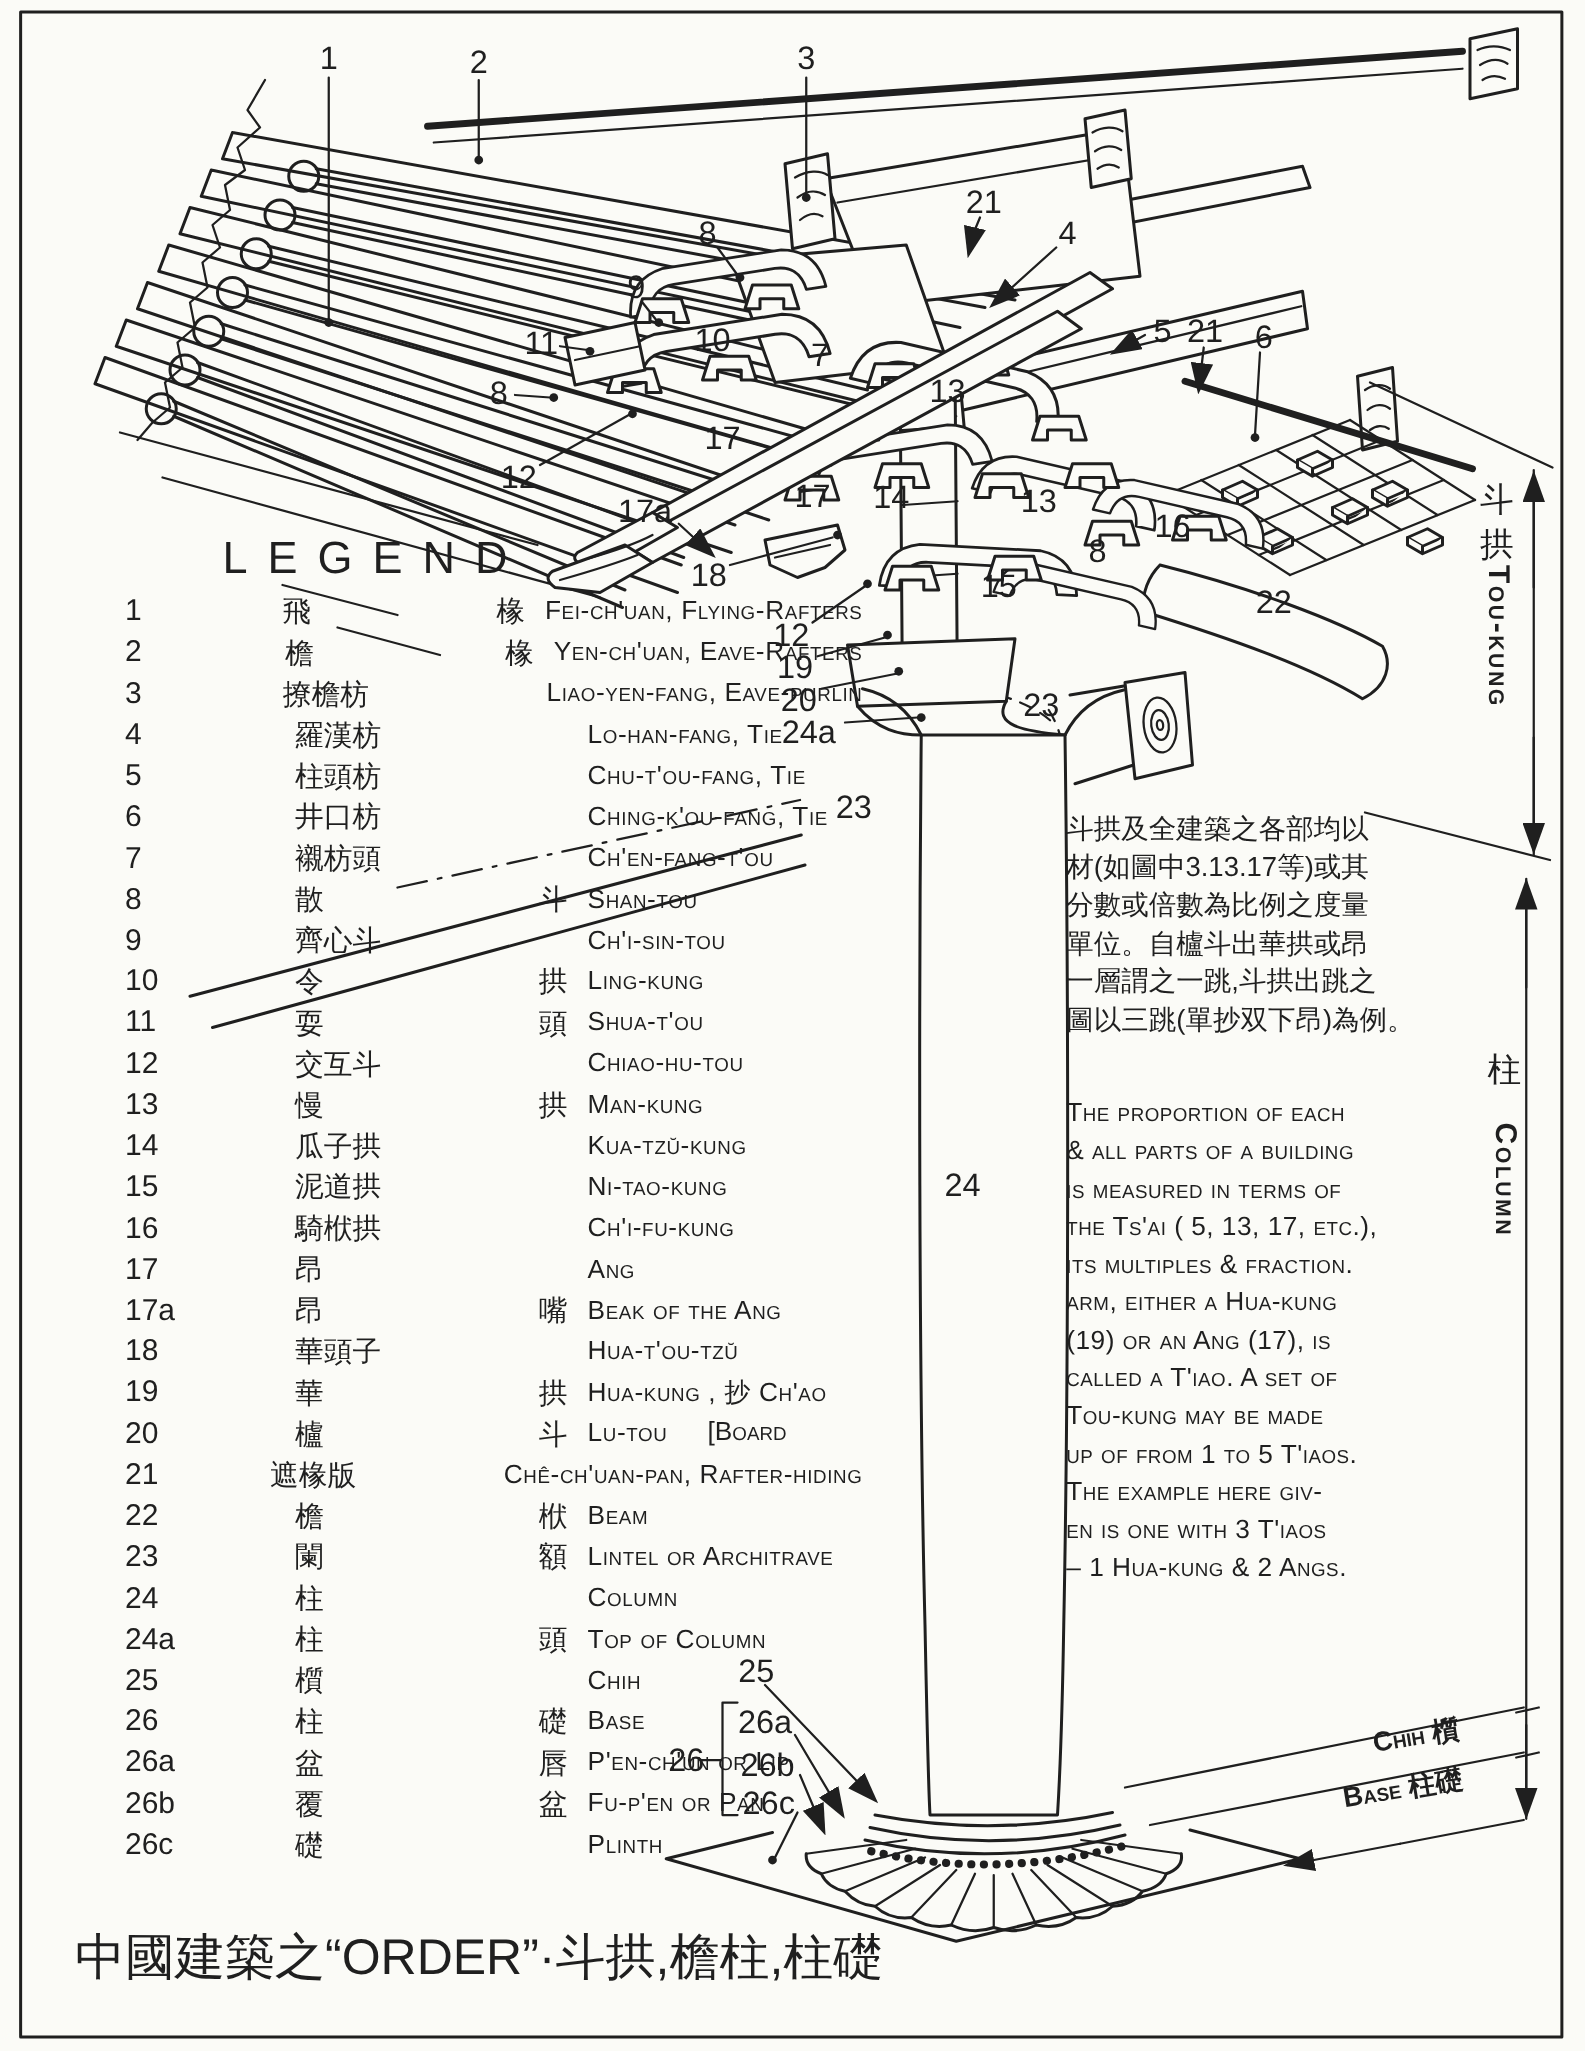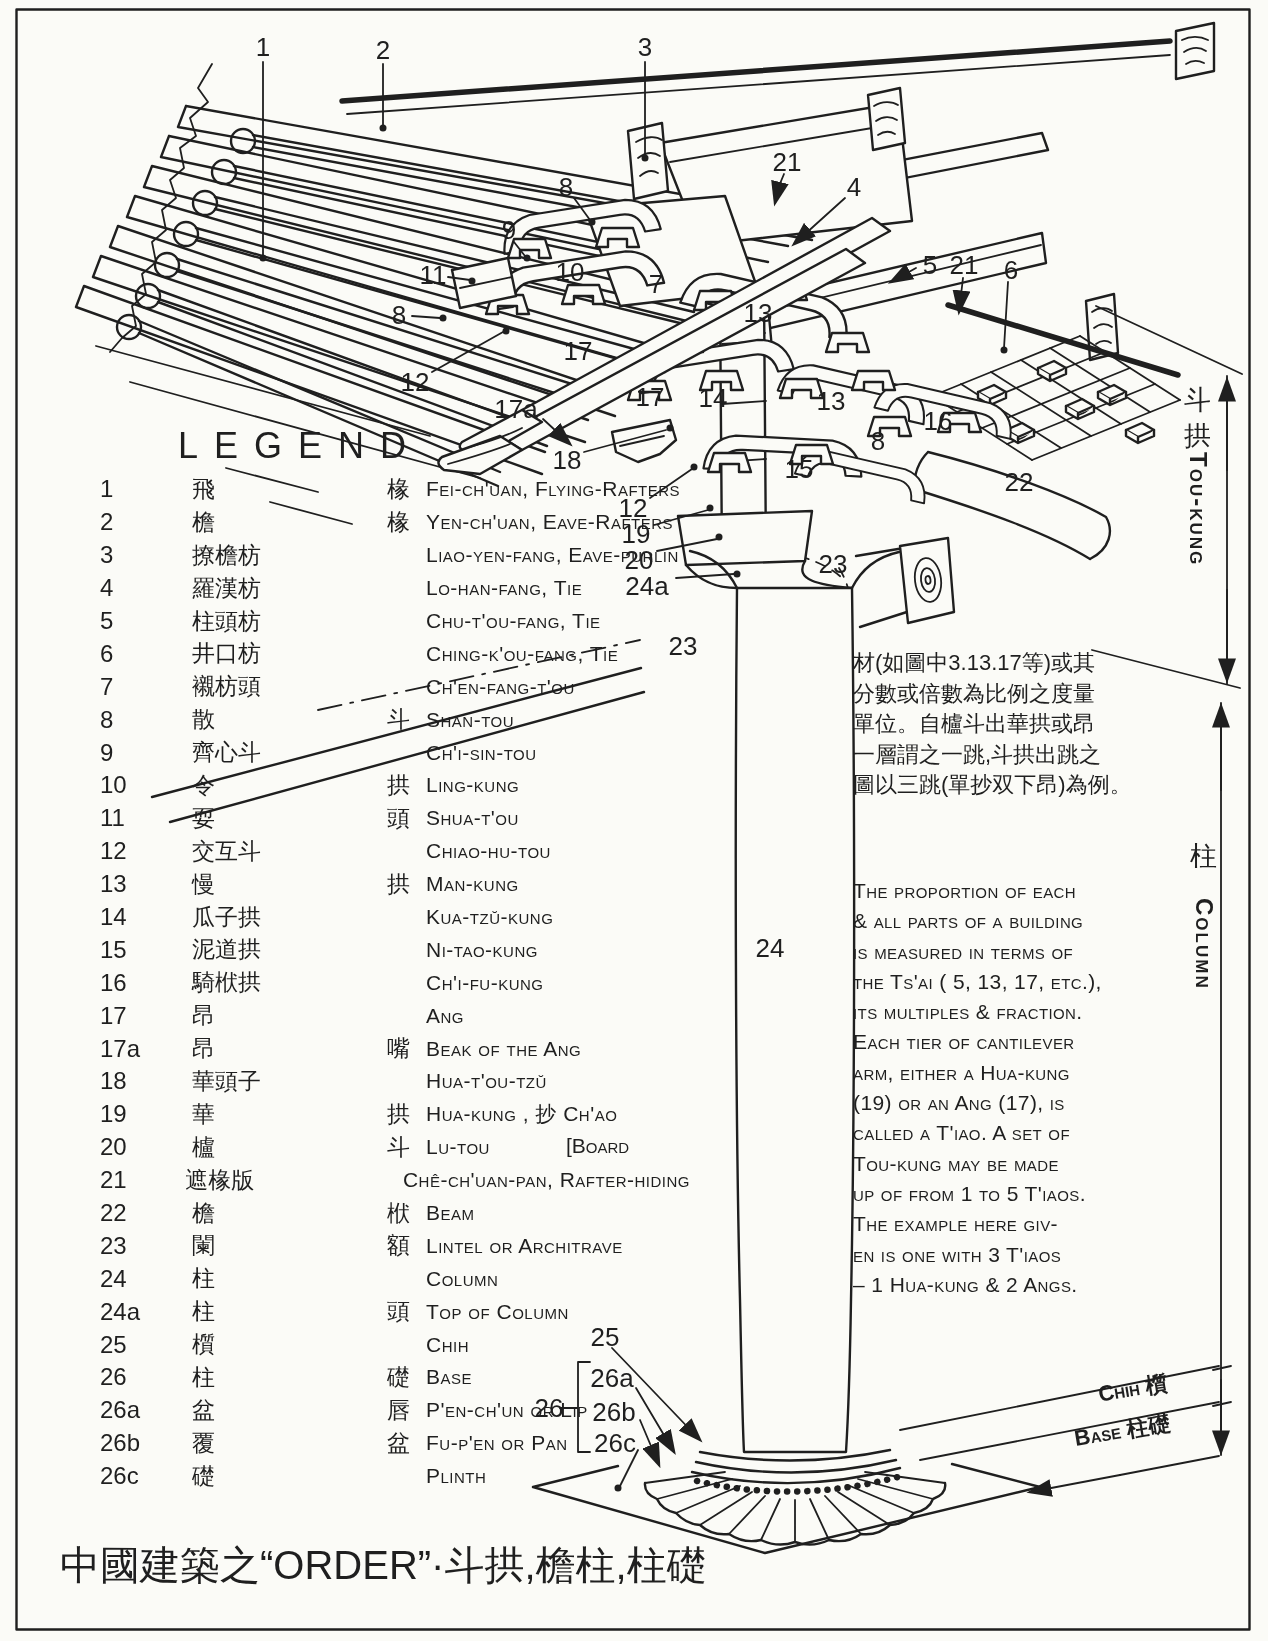--- a/index.html
+++ b/index.html
@@ -15,21 +15,21 @@
   .dash{stroke-dasharray:10 8;}
   .dashdot{stroke-dasharray:24 9 3 9;}
   .dot{fill:#1f1f1f;stroke:none;}
 
   
   .legend{position:absolute;left:100px;top:425px;width:590px;}
   .legend-title{font-size:36px;letter-spacing:16px;font-weight:500;padding-left:78px;}
   .legend-rows{position:absolute;left:0;top:48px;width:590px;}
   .lrow{height:32.9px;display:flex;align-items:center;}
   .lno{width:92px;font-size:24px;font-weight:500;}
-  .lcn{width:218px;font-size:23px;margin-right:16px;white-space:nowrap;}
+  .lcn{width:218px;font-size:23px;margin-right:16px;white-space:nowrap;margin-left:44px;}
   .lcn.spread{text-align:justify;text-align-last:justify;display:inline-block;}
   .len{font-size:21px;font-variant:small-caps;letter-spacing:.5px;font-weight:500;white-space:nowrap;}
   .board-cont{position:absolute;left:566px;top:1134px;font-size:21px;font-variant:small-caps;font-weight:500;}
 
   
   .notes-cn{position:absolute;left:853px;top:648px;width:300px;font-size:22px;line-height:30.6px;white-space:nowrap;}
   .notes-en{position:absolute;left:853px;top:876px;width:320px;font-size:21px;line-height:30.3px;
             font-variant:small-caps;letter-spacing:.4px;font-weight:500;white-space:nowrap;}
 
   
@@ -414,33 +414,33 @@
         <div class="lrow">
           <span class="lno">26c</span>
           <span class="lcn">礎</span>
           <span class="len">Plinth</span>
         </div>
       </div>
   </div>
   <div class="board-cont">[Board</div>
 
   <div class="notes-cn" id="notes-cn">
+      <div>斗拱及全建築之各部均以</div>
       <div>材(如圖中3.13.17等)或其</div>
       <div>分數或倍數為比例之度量</div>
       <div>單位。自櫨斗出華拱或昂</div>
       <div>一層謂之一跳,斗拱出跳之</div>
       <div>圖以三跳(單抄双下昂)為例。</div>
     </div>
   <div class="notes-en" id="notes-en">
       <div>The proportion of each</div>
       <div>&amp; all parts of a building</div>
       <div>is measured in terms of</div>
       <div>the Ts'ai ( 5, 13, 17, etc.),</div>
       <div>its multiples &amp; fraction.</div>
-      <div>Each tier of cantilever</div>
       <div>arm, either a Hua-kung</div>
       <div>(19) or an Ang (17), is</div>
       <div>called a T'iao.  A set of</div>
       <div>Tou-kung  may be made</div>
       <div>up of from 1 to 5 T'iaos.</div>
       <div>The example here giv-</div>
       <div>en is one with 3 T'iaos</div>
       <div>– 1 Hua-kung &amp; 2 Angs.</div>
     </div>
 

